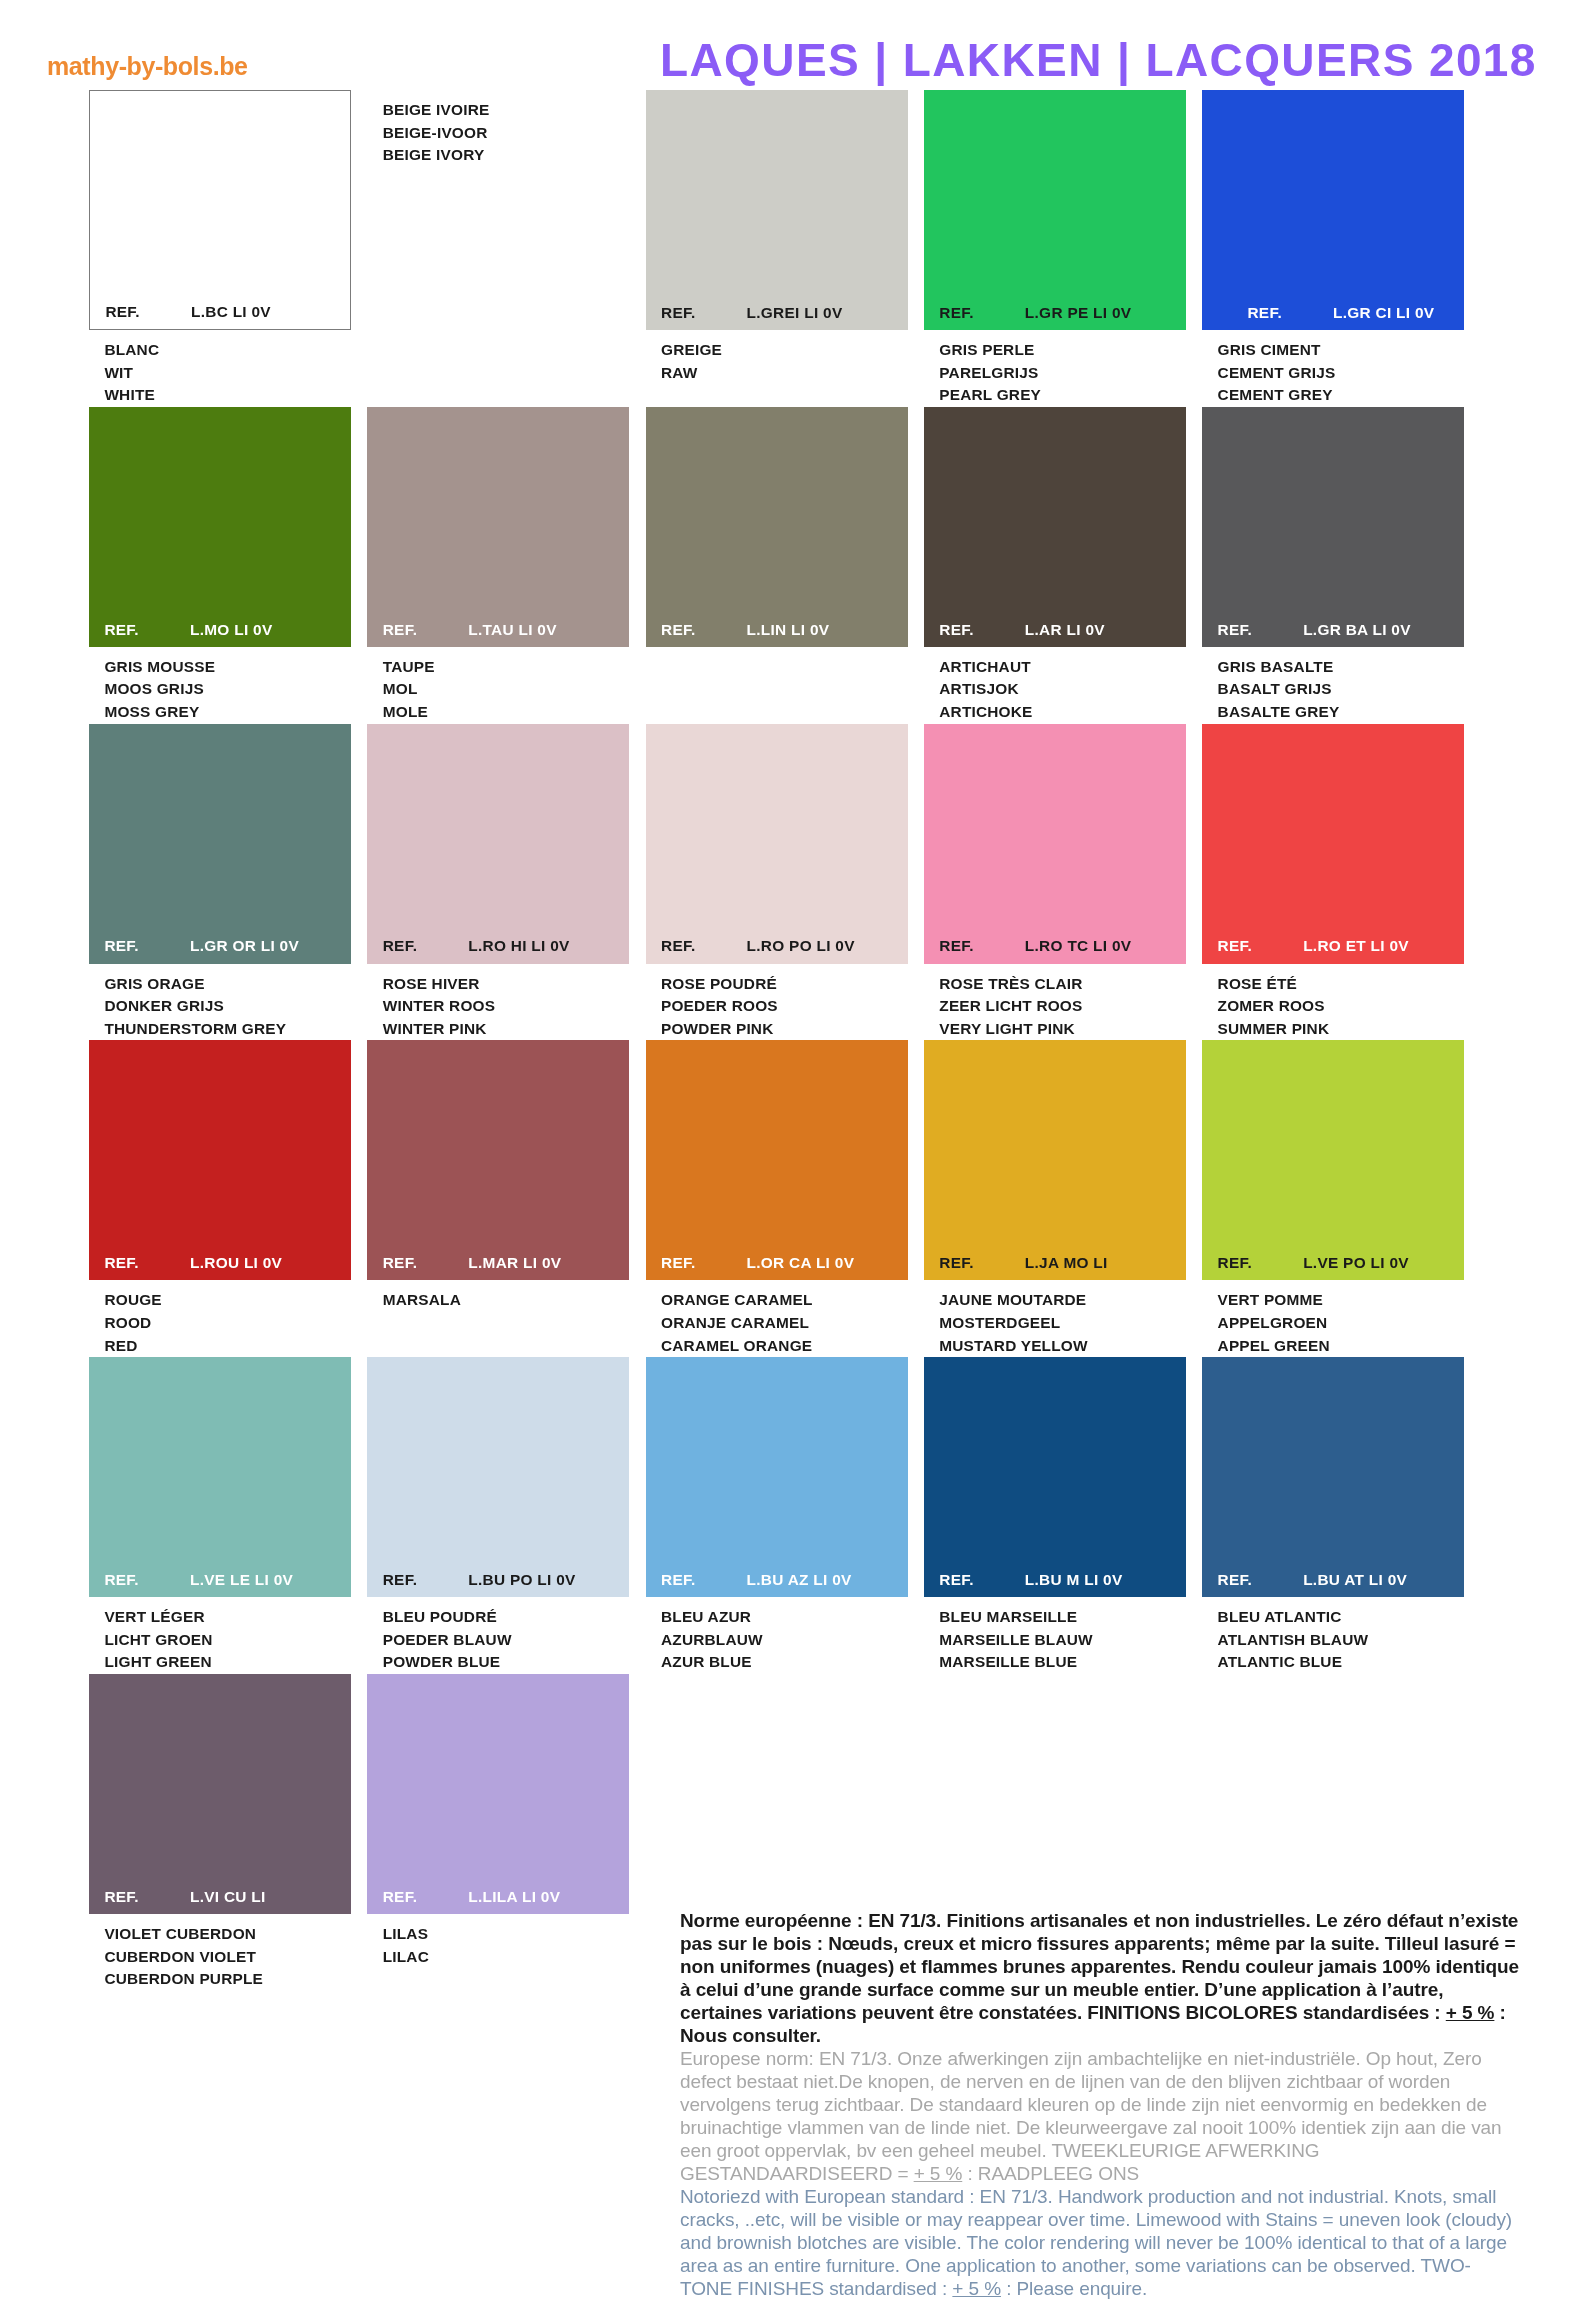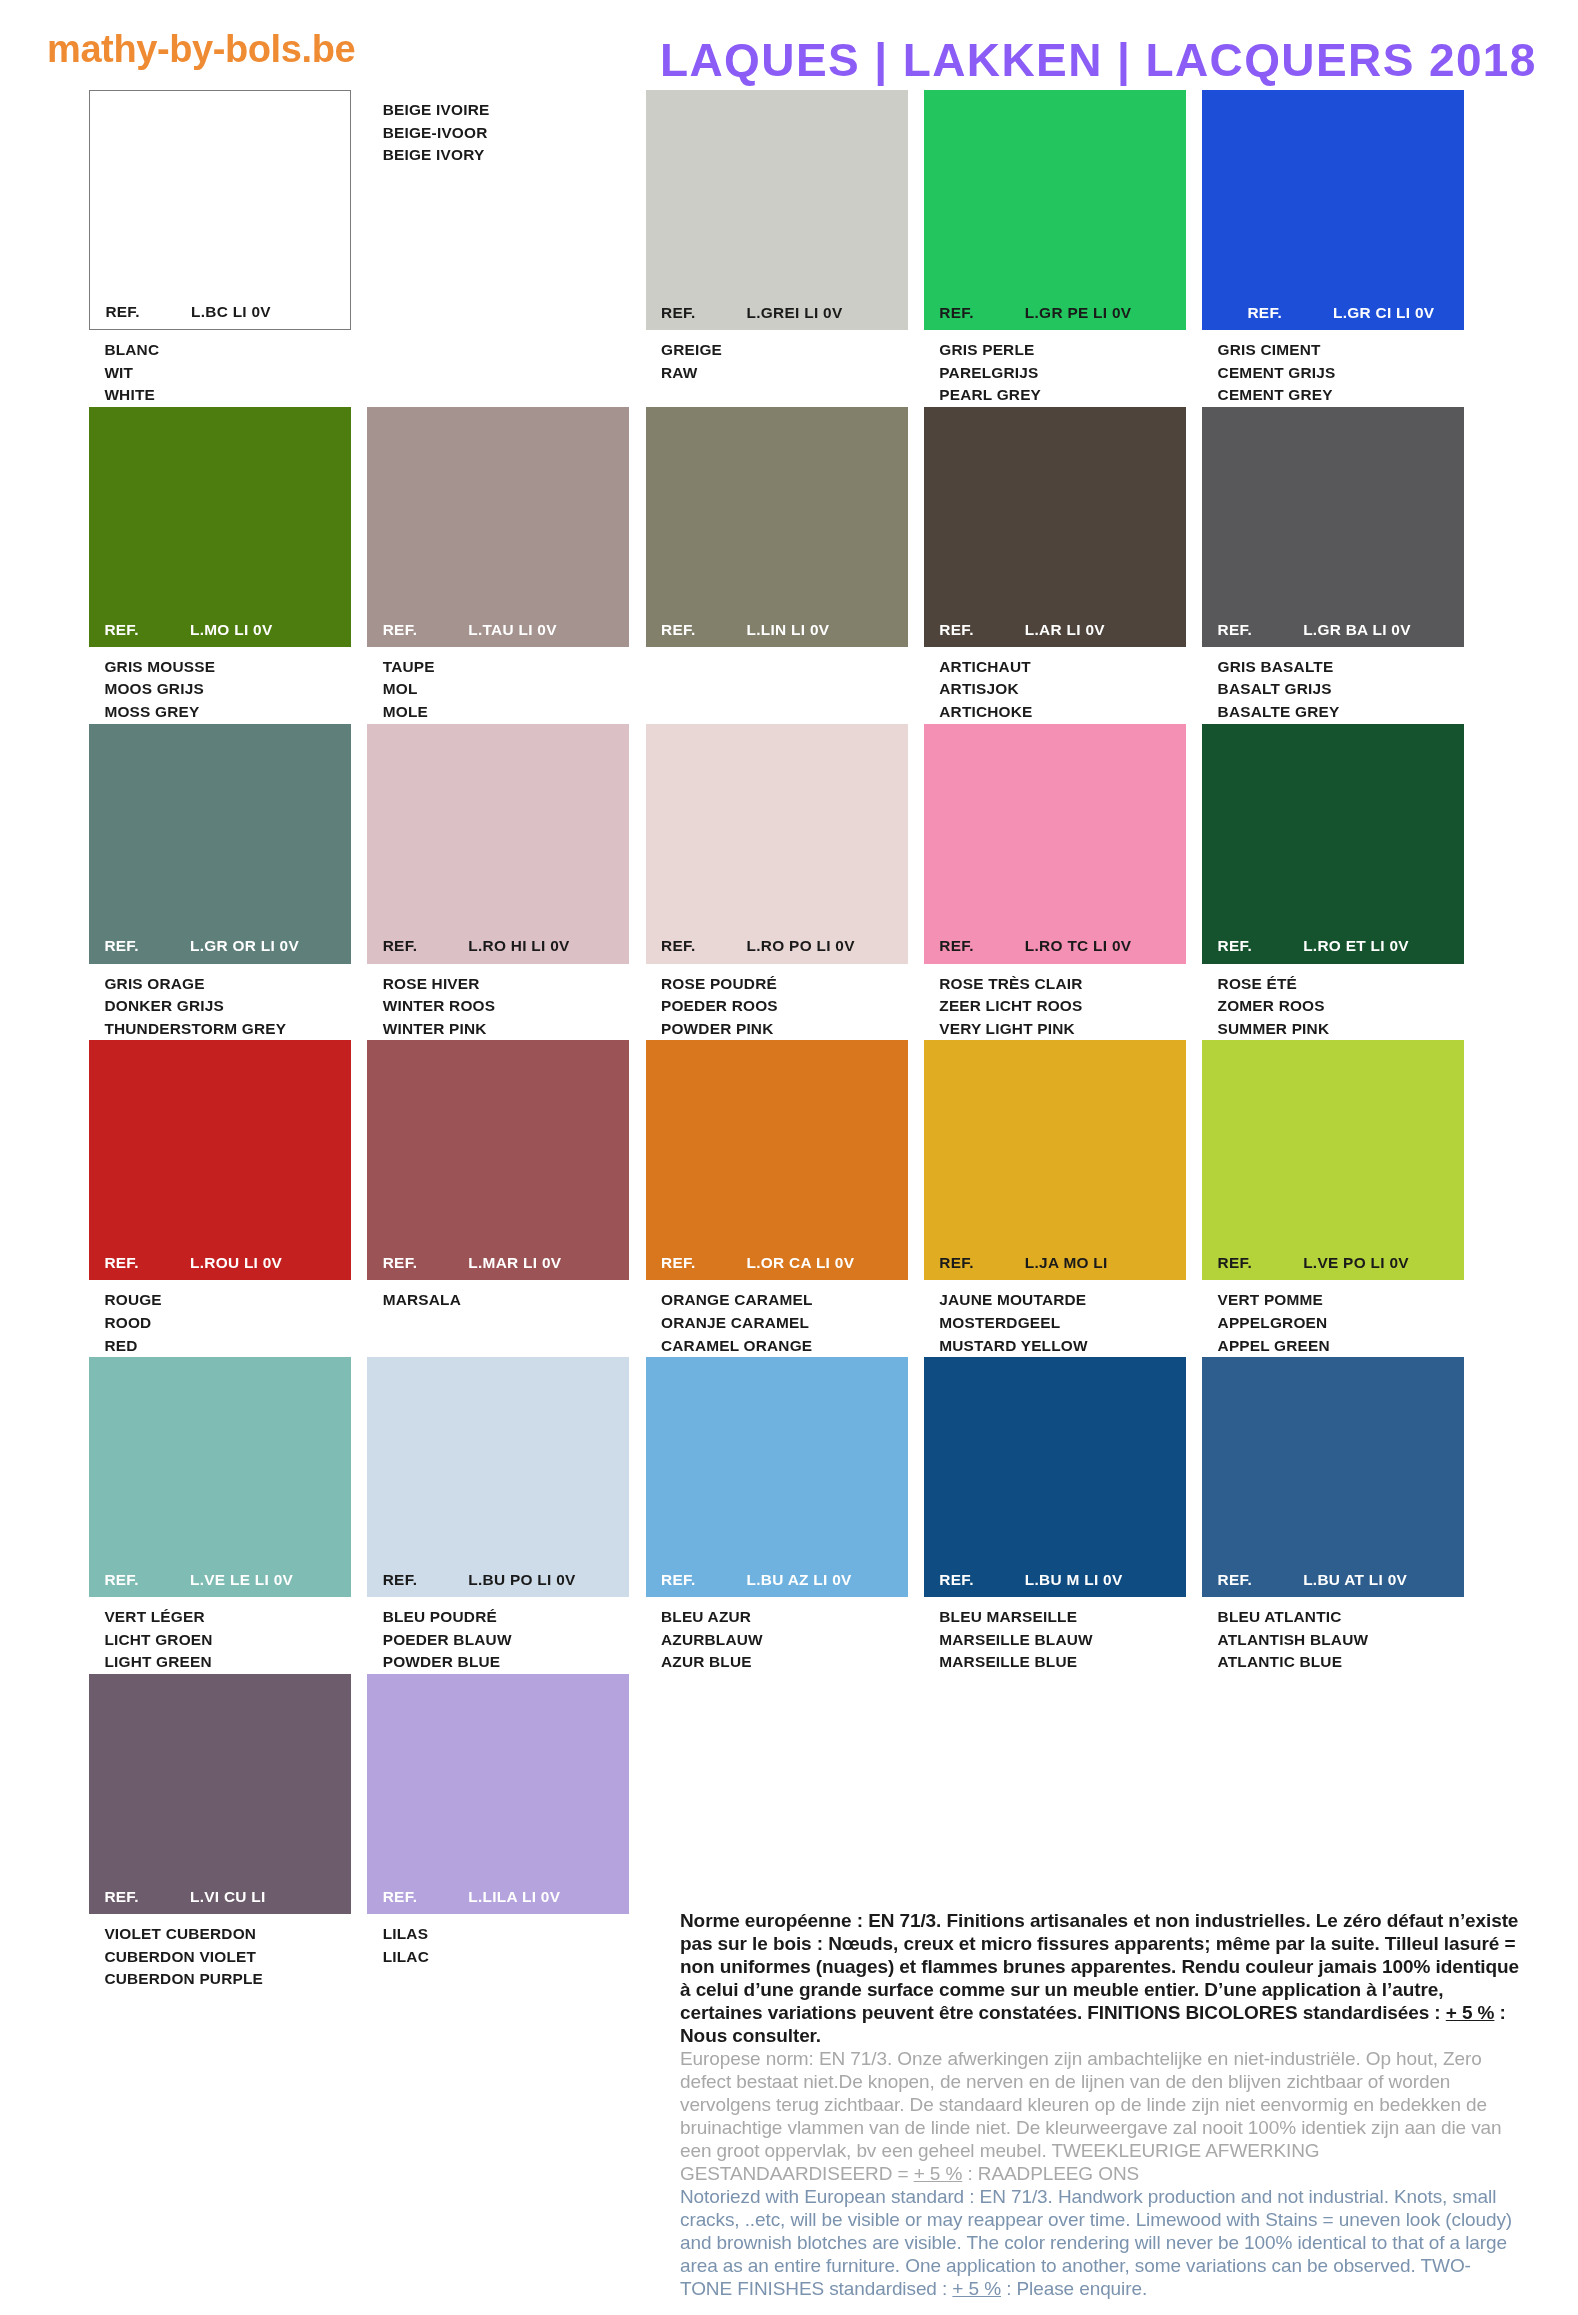--- a/index.html
+++ b/index.html
@@ -18,22 +18,22 @@
 
   
   .header {
     position: relative;
     height: 89px;
     padding: 0;
   }
   .brand {
     position: absolute;
     left: 47px;
-    top: 28px;
-    font-size: 38px;
+    top: 52px;
+    font-size: 25px;
     font-weight: bold;
     color: #ef8b33;
     letter-spacing: -0.4px;
   }
   .doc-title {
     position: absolute;
     left: 660px;
     top: 33px;
     font-size: 46px;
     font-weight: bold;
@@ -271,21 +271,21 @@
         <div class="chip" style="background: rgb(244, 144, 179);">
           <div class="ref dark-text"><span>REF.</span><span class="code">L.RO TC LI 0V</span></div>
         </div>
         <div class="names">
           <div>ROSE TRÈS CLAIR</div>
           <div>ZEER LICHT ROOS</div>
           <div>VERY LIGHT PINK</div>
         </div>
       </div>
       <div class="cell">
-        <div class="chip" style="background: #14532d;">
+        <div class="chip" style="background: #ef4444;">
           <div class="ref light-text"><span>REF.</span><span class="code">L.RO ET LI 0V</span></div>
         </div>
         <div class="names">
           <div>ROSE ÉTÉ</div>
           <div>ZOMER ROOS</div>
           <div>SUMMER PINK</div>
         </div>
       </div>
     </div>
     <div class="row">

